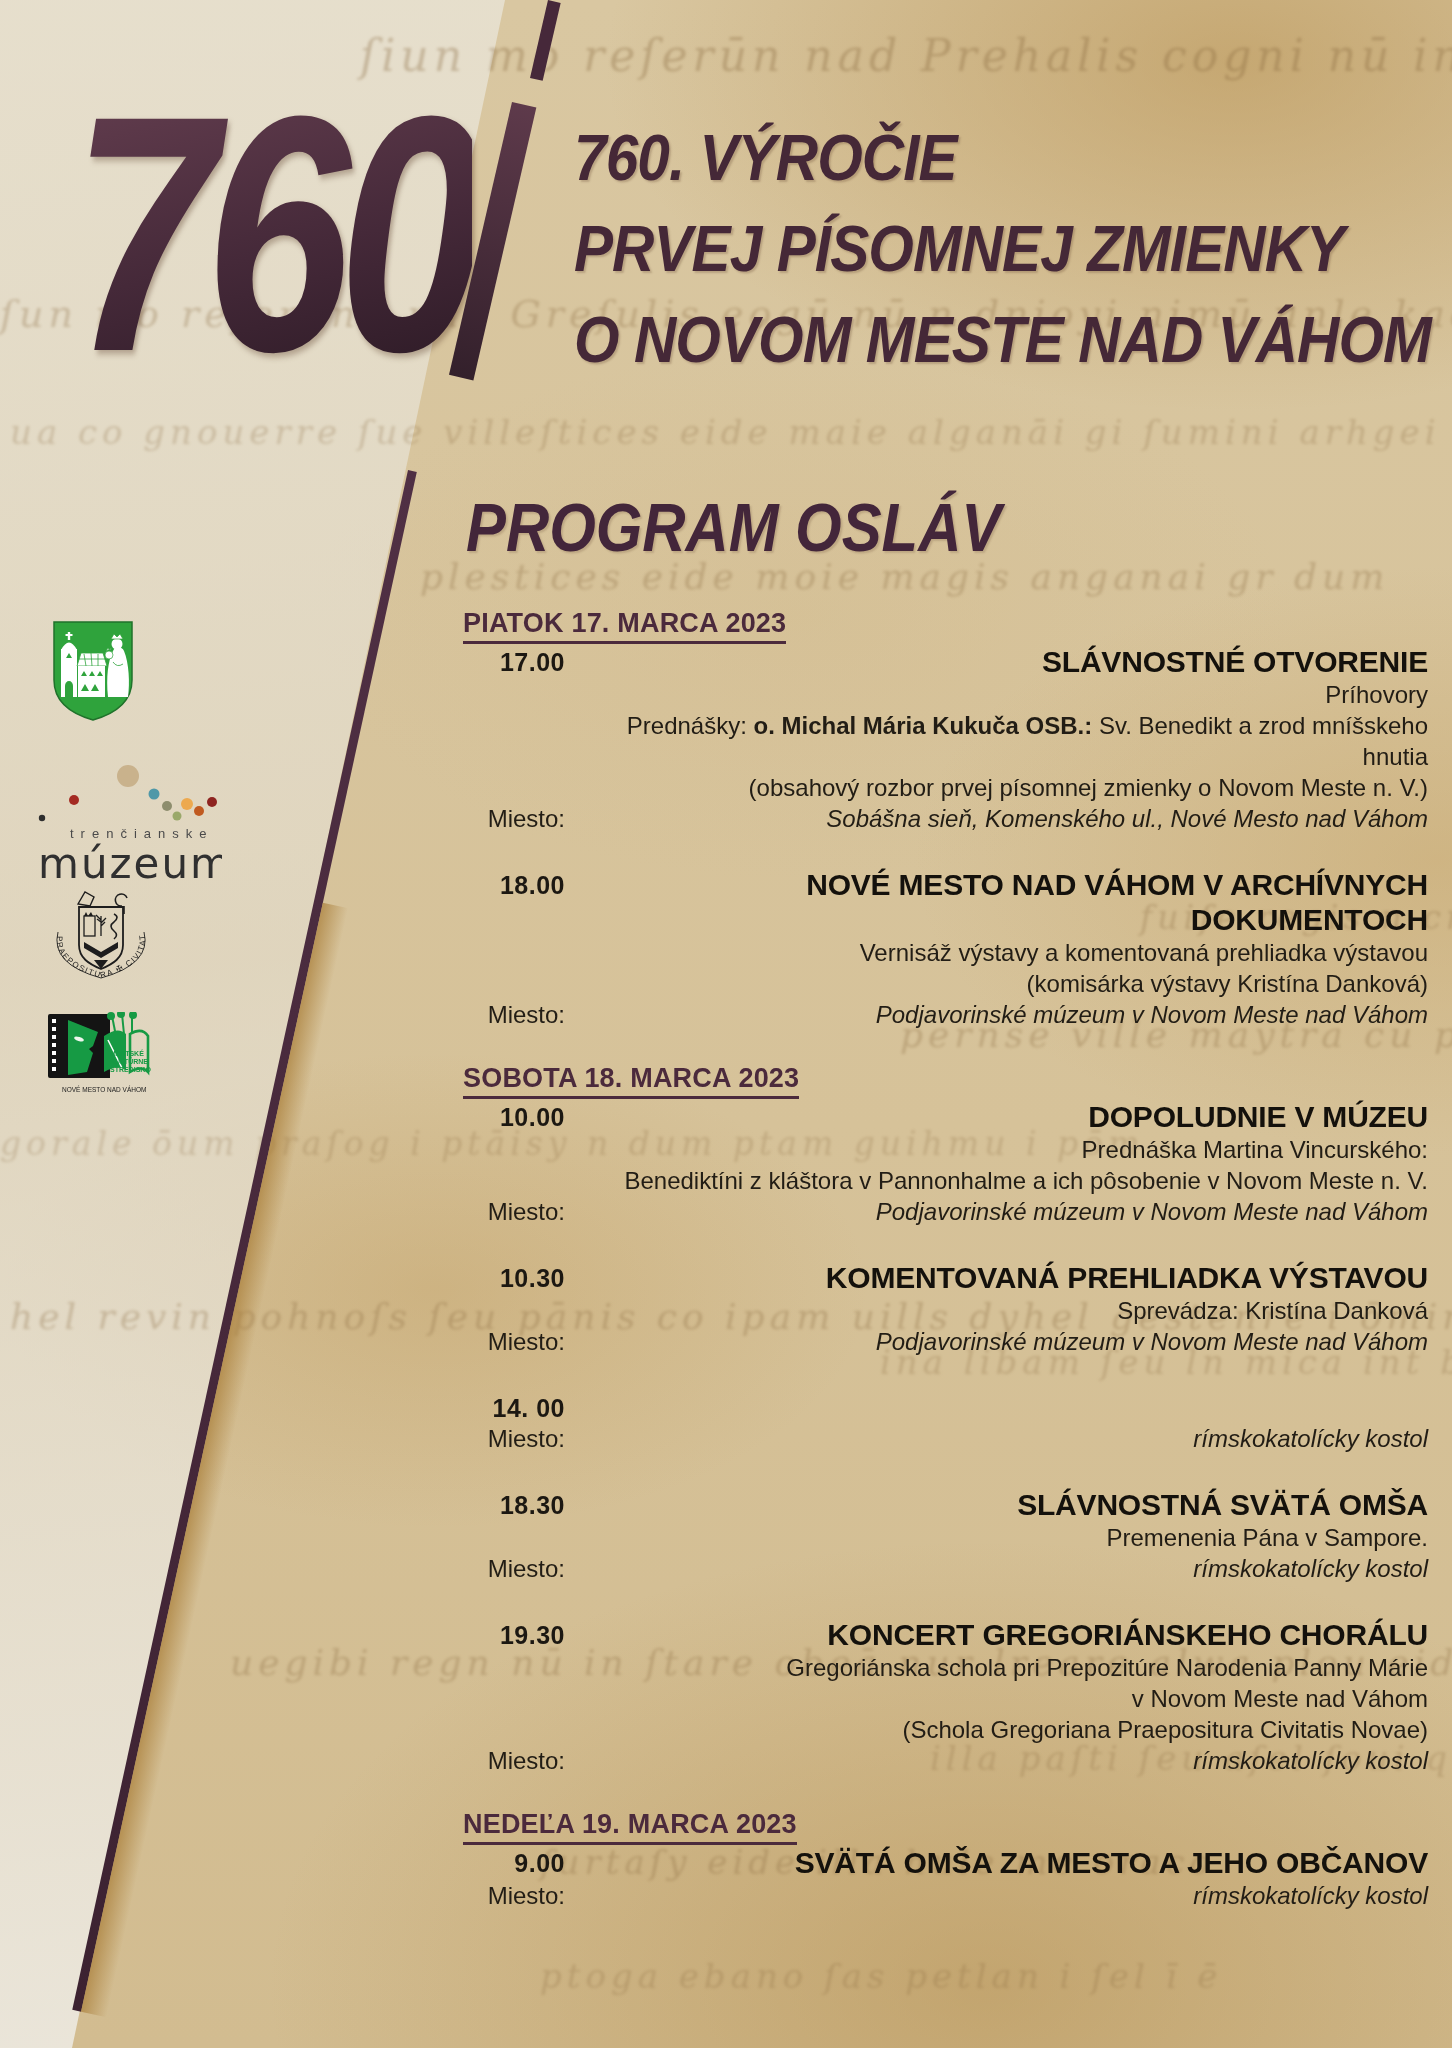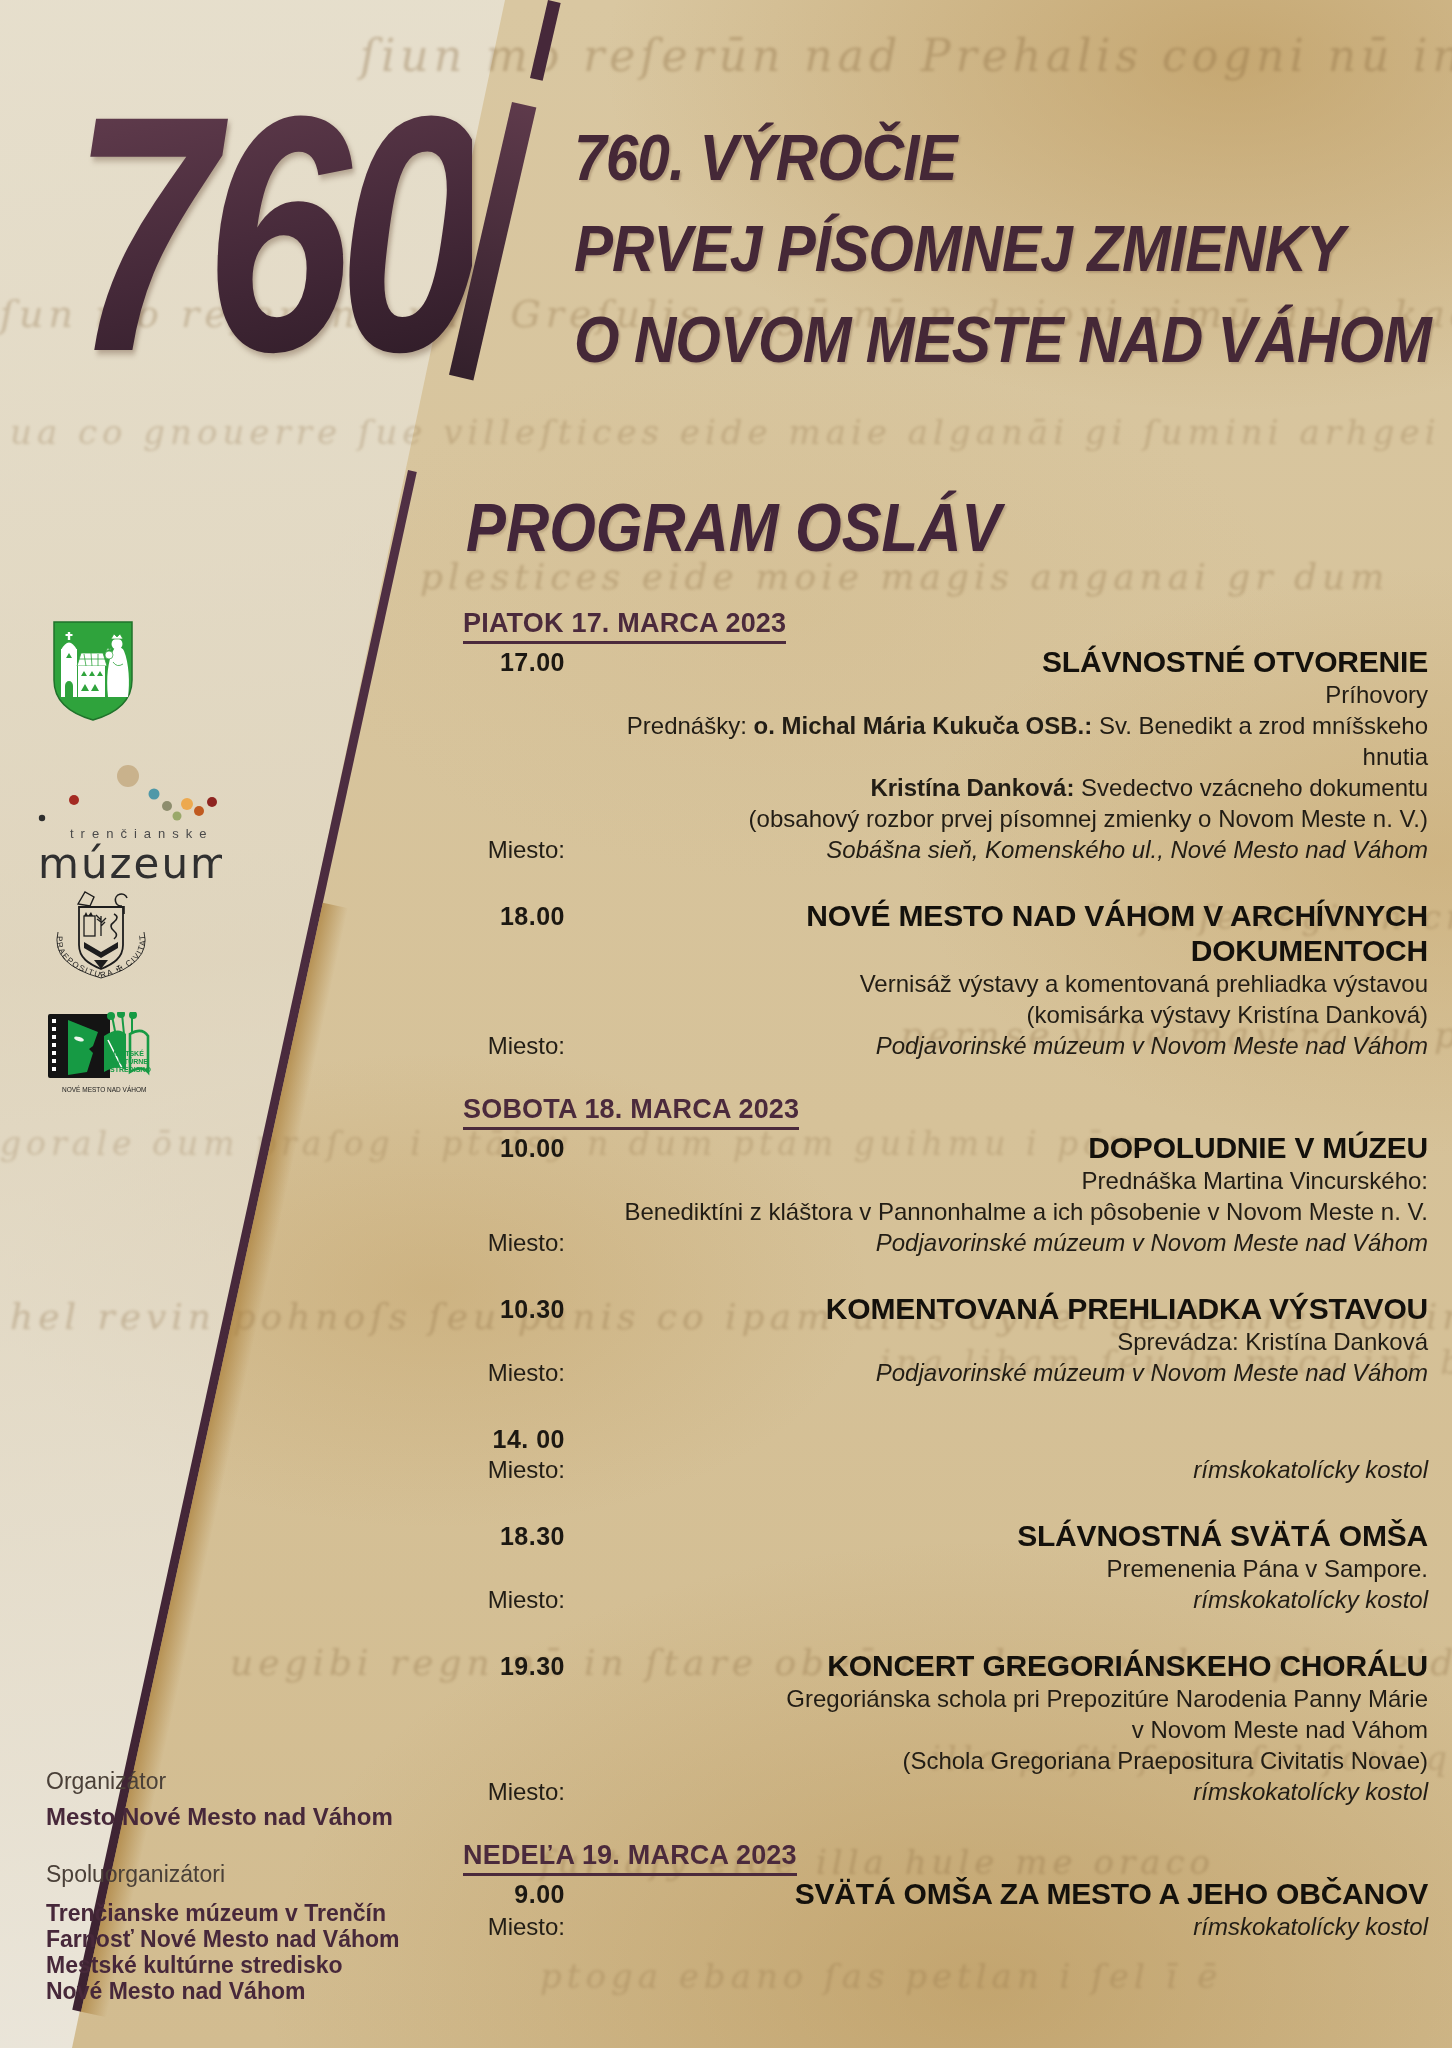--- a/index.html
+++ b/index.html
@@ -128,24 +128,20 @@
       <div class="day-date">PIATOK 17. MARCA 2023</div>
 
       <div class="event">
         <div class="ev-time">17.00</div>
         <div class="ev-title">SLÁVNOSTNÉ OTVORENIE</div>
         <div class="ev-line">Príhovory</div>
         <div class="ev-line">
           <span>Prednášky:</span>
           <b>o. Michal Mária Kukuča OSB.:</b>
           <span>Sv. Benedikt a zrod mníšskeho hnutia</span>
-        </div>
-        <div class="ev-line indent">
-          <b>Kristína Danková:</b>
-          <span>Svedectvo vzácneho dokumentu</span>
         </div>
         <div class="ev-line indent">(obsahový rozbor prvej písomnej zmienky o Novom Meste n. V.)</div>
         <div class="m-label">Miesto:</div>
         <div class="m-val">Sobášna sieň, Komenského ul., Nové Mesto nad Váhom</div>
       </div>
 
       <div class="event">
         <div class="ev-time">18.00</div>
         <div class="ev-title">NOVÉ MESTO NAD VÁHOM V ARCHÍVNYCH DOKUMENTOCH</div>
         <div class="ev-line">Vernisáž výstavy a komentovaná prehliadka výstavou</div>
@@ -285,23 +281,14 @@
     <circle cx="85" cy="3" r="4" fill="#169a44"></circle>
     <path d="M56,24 q14,-10 22,-2 v36 q-8,-6 -22,2 z" fill="#169a44"></path>
     <path d="M60,28 l14,28" stroke="#fff" stroke-width="1.6"></path>
     <path d="M82,22 q12,-7 18,2 v36 q-6,-7 -18,0 z" fill="none" stroke="#169a44" stroke-width="2.6"></path>
     <text class="mks-small" x="62" y="44">MESTSKÉ</text>
     <text class="mks-small" x="62" y="52">KULTÚRNE</text>
     <text class="mks-small" x="62" y="60">STREDISKO</text>
     <text class="mks-bottom" x="14" y="80">NOVÉ MESTO NAD VÁHOM</text>
   </svg>
 
-  <div class="footer">
-    <div class="org-label">Organizátor</div>
-    <div class="org-name">Mesto Nové Mesto nad Váhom</div>
-    <div class="coorg-label">Spoluorganizátori</div>
-    <div class="coorg">Trenčianske múzeum v Trenčín</div>
-    <div class="coorg">Farnosť Nové Mesto nad Váhom</div>
-    <div class="coorg">Mestské kultúrne stredisko</div>
-    <div class="coorg">Nové Mesto nad Váhom</div>
-  </div>
 
 </div>
 
 </body></html>

